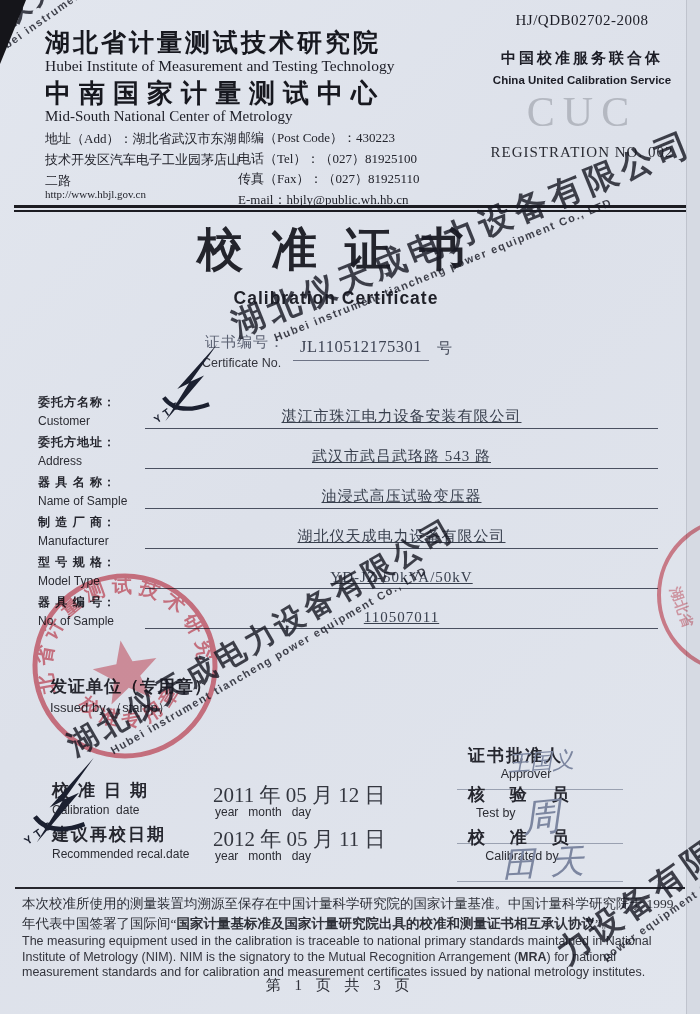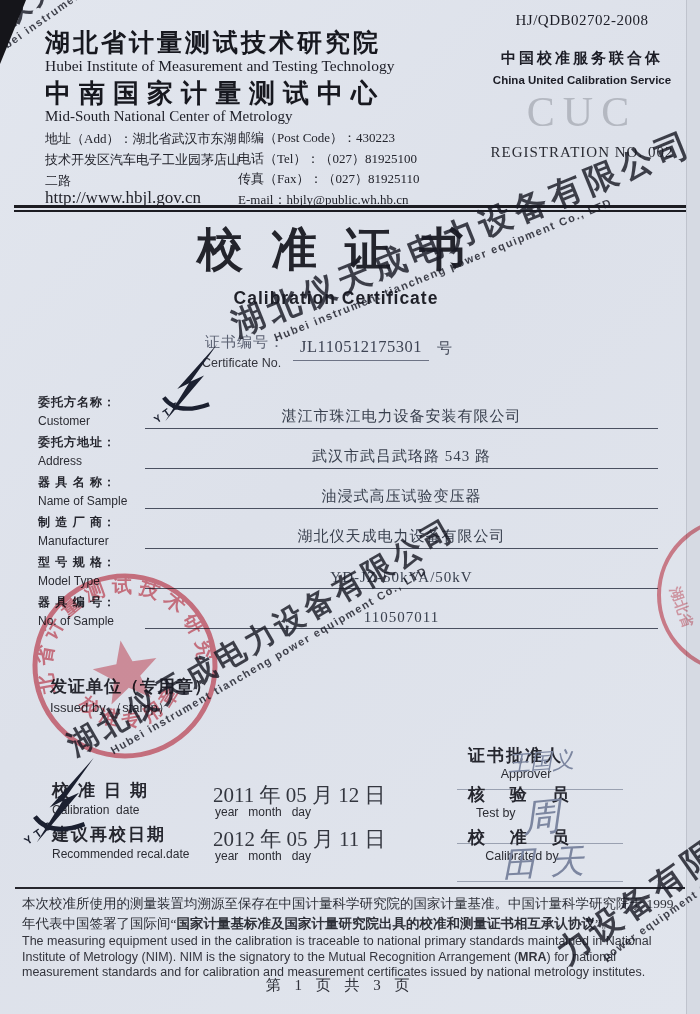--- a/index.html
+++ b/index.html
@@ -9,21 +9,21 @@
     font-family:"Liberation Serif",serif;color:#2b2d36;
   }
   .abs{position:absolute;}
   
   .org-cn{left:45px;top:26px;font-family:"Liberation Sans",sans-serif;font-weight:bold;font-size:25px;letter-spacing:3px;color:#17181f;}
   .org-en{left:45px;top:57px;font-size:15.5px;color:#20212a;}
   .center-cn{left:45px;top:76px;font-family:"Liberation Sans",sans-serif;font-weight:bold;font-size:26px;letter-spacing:8px;color:#17181f;}
   .center-en{left:45px;top:108px;font-size:15px;color:#20212a;}
   .addr{left:45px;top:128px;width:196px;font-size:13px;line-height:21px;color:#23242c;}
   .contact-col{left:238px;top:128px;width:240px;font-size:13px;line-height:20.5px;color:#23242c;}
-  .website{left:45px;top:188px;font-size:17px;color:#23242c;}
+  .website{left:45px;top:188px;font-size:11px;color:#23242c;}
   .hdr-right{left:468px;top:12px;width:228px;text-align:center;}
   .doc-code{font-weight:normal;font-size:15px;letter-spacing:.5px;color:#1c1d26;}
   .cucs-cn{margin-top:20px;font-family:"Liberation Sans",sans-serif;font-weight:bold;font-size:15px;letter-spacing:3px;color:#1c1d26;}
   .cucs-en{margin-top:6px;font-family:"Liberation Sans",sans-serif;font-weight:bold;font-size:11.5px;color:#1c1d26;}
   .cuc{margin-top:2px;font-size:42px;letter-spacing:8px;color:#b4b8c1;}
   .registration{margin-top:8px;font-size:15px;letter-spacing:1px;color:#2a2b33;}
   .rule-a{left:14px;top:205px;width:672px;border-top:3px solid #1c1c22;}
   .rule-b{left:14px;top:210px;width:672px;border-top:2px solid #1c1c22;}
   
   .title{left:0;top:219px;width:700px;text-align:center;font-weight:bold;font-size:46px;letter-spacing:28px;padding-left:14px;box-sizing:border-box;color:#23242c;transform:translateX(-12px);}
@@ -31,21 +31,21 @@
   
   .cno-cn{left:205px;top:333px;font-size:15px;letter-spacing:1px;color:#5b6172;}
   .cno-en{left:202px;top:356px;font-family:"Liberation Sans",sans-serif;font-size:12.5px;color:#34353d;}
   .cno-val{left:293px;top:337px;width:136px;text-align:center;font-size:16.5px;letter-spacing:.5px;color:#3e4454;border-bottom:1.5px solid #6d7385;padding-bottom:3px;}
   .cno-suffix{left:437px;top:339px;font-size:15px;color:#3e4454;}
   
   .field{position:absolute;left:38px;width:620px;height:36px;}
   .f-cn{position:absolute;left:0;top:0;font-family:"Liberation Sans",sans-serif;font-weight:bold;font-size:12px;letter-spacing:1px;color:#25262e;}
   .f-en{position:absolute;left:0;top:20px;font-family:"Liberation Sans",sans-serif;font-size:12px;color:#2b2c33;}
   .f-line{position:absolute;left:107px;width:513px;top:0;height:34px;border-bottom:1px solid #4a5060;}
-  .f-val{position:absolute;left:107px;width:513px;bottom:4px;text-align:center;font-size:15px;letter-spacing:1px;color:#39404e;}
+  .f-val{position:absolute;left:107px;width:513px;bottom:4px;text-align:center;font-size:15px;letter-spacing:1px;color:#39404e;text-decoration:underline;}
   
   .issued-cn{left:50px;top:675px;font-family:"Liberation Sans",sans-serif;font-weight:bold;font-size:17px;letter-spacing:1px;color:#25262e;}
   .issued-en{left:50px;top:699px;font-family:"Liberation Sans",sans-serif;font-size:13px;color:#2b2c33;}
   .stamp{left:25px;top:566px;transform:rotate(-10deg);mix-blend-mode:multiply;opacity:.88;z-index:4;}
   .stamp-part{left:648px;top:505px;mix-blend-mode:multiply;opacity:.8;z-index:4;}
   
   .s-cn{font-family:"Liberation Sans",sans-serif;font-weight:bold;font-size:17px;color:#25262e;}
   .s-en{font-family:"Liberation Sans",sans-serif;font-size:12.5px;color:#2b2c33;}
   .sig-line{border-bottom:1px solid #9aa1b1;width:166px;left:457px;}
   .sig{font-style:italic;color:#7c86a0;z-index:2;}

